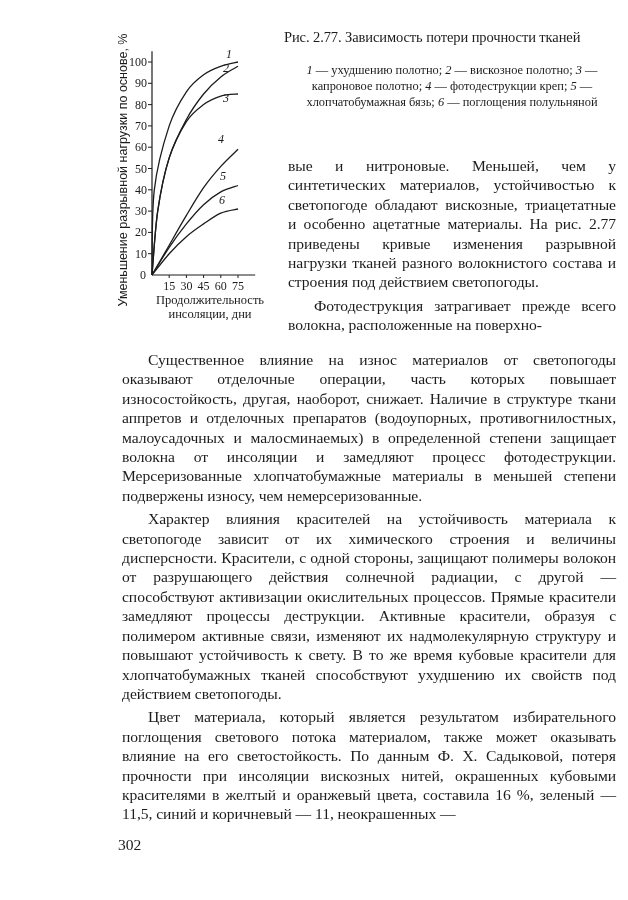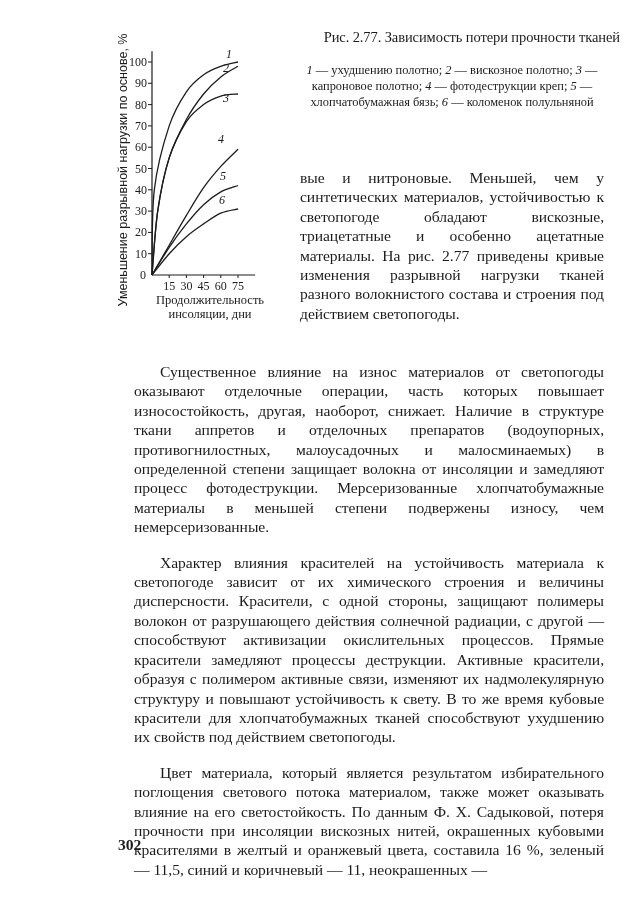--- a/index.html
+++ b/index.html
@@ -3,37 +3,37 @@
 <meta charset="utf-8">
 <style>
   html, body { margin: 0; padding: 0; }
   body {
     width: 628px; height: 900px; background: #ffffff; position: relative; overflow: hidden;
     font-family: "Liberation Serif", "DejaVu Serif", serif; color: #1c1c1c;
   }
   #figure { position: absolute; left: 110px; top: 20px; width: 170px; height: 300px; }
   #figure svg { position: absolute; left: 0; top: 0; }
   .caption {
-    position: absolute; left: 284px; top: 28px; width: 336px; text-align: right;
+    position: absolute; left: 284px; top: 28px; width: 336px; text-align: left;
     font-size: 14.5px; line-height: 19px; letter-spacing: -0.1px;
   }
   .legend {
     position: absolute; left: 284px; top: 62px; width: 336px; text-align: center;
     font-size: 12.4px; line-height: 16px;
   }
   .legend em { font-style: italic; }
   .body-text {
     position: absolute; font-size: 15.6px; line-height: 19.4px; text-align: justify;
     letter-spacing: -0.05px;
   }
   .col-narrow { left: 284px; width: 336px; }
   .col-wide { left: 118px; width: 502px; }
-  p { margin: 16px; text-align: justify; text-align-last: left; }
+  p { margin: 4px; text-align: justify; text-align-last: left; }
   .indent { text-indent: 26px; }
-  .page-number { position: absolute; left: 118px; top: 836px; font-size: 15.6px; font-weight: bold; }
+  .page-number { position: absolute; left: 118px; top: 836px; font-size: 15.6px; }
   .tick-label { font-size: 12px; font-family: "Liberation Serif", serif; fill: #1c1c1c; }
   .curve-label { font-size: 12px; font-style: italic; font-family: "Liberation Serif", serif; fill: #1c1c1c; }
   .axis-title { font-size: 12.5px; font-family: "Liberation Sans", sans-serif; fill: #1c1c1c; }
   .x-title { font-size: 12.5px; font-family: "Liberation Serif", serif; fill: #1c1c1c; }
 </style>
 </head>
 <body>
 
 <div id="figure">
   <svg id="chart" width="170" height="300">
@@ -86,25 +86,26 @@
       <path d="M42,255 C44.9,251.4 53.5,240.1 59.2,233.7 C64.9,227.3 70.7,221.6 76.4,216.7 C82.1,211.7 87.9,207.8 93.6,203.9 C99.3,200.0 105.1,195.7 110.8,193.2 C116.5,190.7 125.1,189.7 128.0,189.0" fill="none" stroke="#1c1c1c" stroke-width="1.3"></path>
       <text x="109" y="183.97" class="curve-label">6</text>
     </svg>
 </div>
 
 <div class="caption">
   <div>Рис. 2.77. Зависимость потери прочности тканей</div>
 </div>
 
 <div class="legend">
-  <span><em>1</em><span> — ухудшению полотно; </span></span><span><em>2</em><span> — вискозное полотно; </span></span><span><em>3</em><span> — капроновое полотно; </span></span><span><em>4</em><span> — фотодеструкции креп; </span></span><span><em>5</em><span> — хлопчатобумажная бязь; </span></span><span><em>6</em><span> — коломенок полульняной</span></span>
+  <span><em>1</em><span> — ухудшению полотно; </span></span><span><em>2</em><span> — вискозное полотно; </span></span><span><em>3</em><span> — капроновое полотно; </span></span><span><em>4</em><span> — фотодеструкции креп; </span></span><span><em>5</em><span> — хлопчатобумажная бязь; </span></span><span><em>6</em><span> — поглощения полульняной</span></span>
 </div>
 
 <div class="body-text col-narrow" style="top:152px;">
   <p>вые и нитроновые. Меньшей, чем у синтетических материалов, устойчивостью к светопогоде обладают вискозные, триацетатные и особенно ацетатные материалы. На рис. 2.77 приведены кривые изменения разрывной нагрузки тканей разного волокнистого состава и строения под действием светопогоды.</p>
+  <p class="indent">Фотодеструкция затрагивает прежде всего волокна, расположенные на поверхно-</p>
 </div>
 
 <div class="body-text col-wide" style="top:346px;">
   <p class="indent">Существенное влияние на износ материалов от светопогоды оказывают отделочные операции, часть которых повышает износостойкость, другая, наоборот, снижает. Наличие в структуре ткани аппретов и отделочных препаратов (водоупорных, противогнилостных, малоусадочных и малосминаемых) в определенной степени защищает волокна от инсоляции и замедляют процесс фотодеструкции. Мерсеризованные хлопчатобумажные материалы в меньшей степени подвержены износу, чем немерсеризованные.</p>
   <p class="indent">Характер влияния красителей на устойчивость материала к светопогоде зависит от их химического строения и величины дисперсности. Красители, с одной стороны, защищают полимеры волокон от разрушающего действия солнечной радиации, с другой — способствуют активизации окислительных процессов. Прямые красители замедляют процессы деструкции. Активные красители, образуя с полимером активные связи, изменяют их надмолекулярную структуру и повышают устойчивость к свету. В то же время кубовые красители для хлопчатобумажных тканей способствуют ухудшению их свойств под действием светопогоды.</p>
   <p class="indent">Цвет материала, который является результатом избирательного поглощения светового потока материалом, также может оказывать влияние на его светостойкость. По данным Ф. Х. Садыковой, потеря прочности при инсоляции вискозных нитей, окрашенных кубовыми красителями в желтый и оранжевый цвета, составила 16 %, зеленый — 11,5, синий и коричневый — 11, неокрашенных —</p>
 </div>
 
 <div class="page-number">302</div>
 

